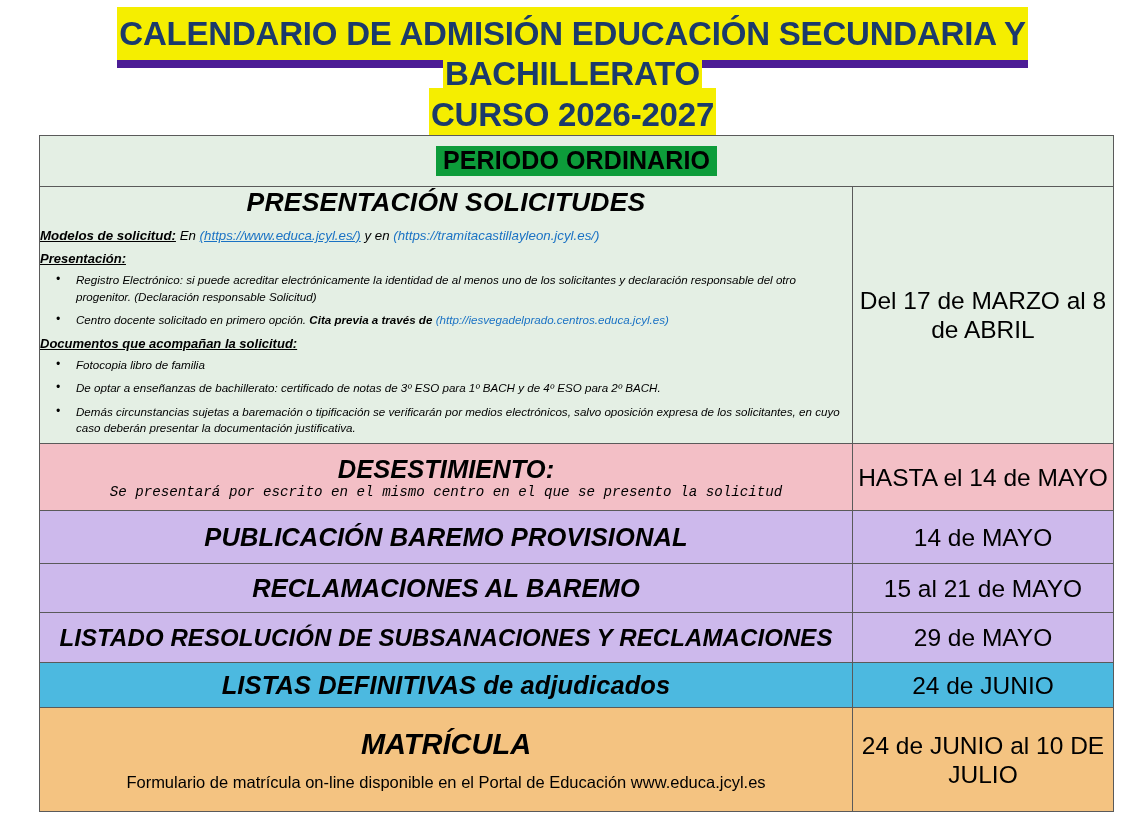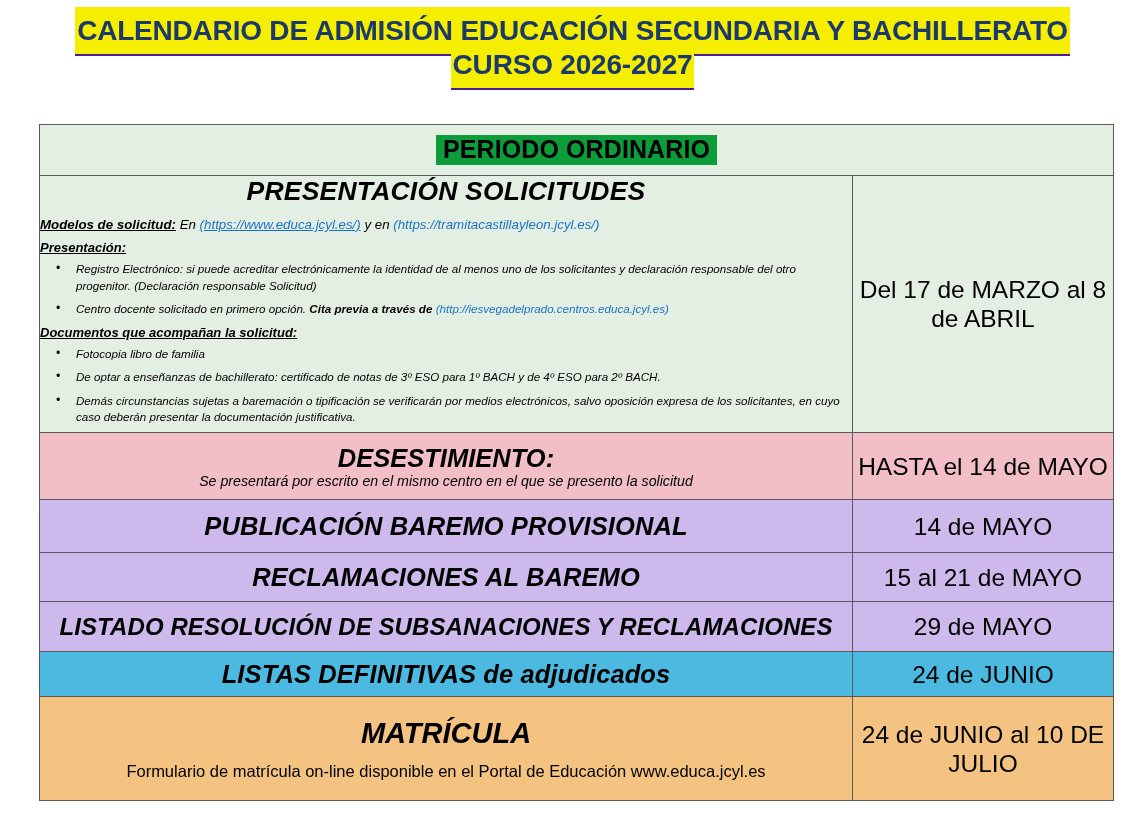--- a/index.html
+++ b/index.html
@@ -22,33 +22,33 @@
   .title-line {
     display: block;
     text-align: center;
     line-height: 1.22;
   }
   .title-text {
     display: inline;
     background: #f5ee00;
     color: #1b3a6b;
     font-weight: bold;
-    font-size: 28px;
+    font-size: 33px;
     letter-spacing: -0.2px;
-    border-bottom: 2px solid #4c1d95;
+    border-bottom: 8px solid #4c1d95;
     padding: 8px 2px;
     -webkit-box-decoration-break: clone;
     box-decoration-break: clone;
   }
 
   
   .cal-table {
     position: absolute;
     left: 39px;
-    top: 124px;
+    top: 135px;
     width: 1074px;
     border-collapse: collapse;
     table-layout: fixed;
     background: #e4efe4;
     border-radius: 10px;
   }
   .cal-table td {
     border: 1.6px solid #5a5a5a;
     vertical-align: middle;
     padding: 0;
@@ -153,20 +153,21 @@
   .des-title {
     font-style: italic;
     font-weight: bold;
     font-size: 25.5px;
     color: #000;
   }
   .des-sub {
     font-style: italic;
     font-size: 14.2px;
     color: #000;
+    font-family: Liberation Mono, monospace;
   }
 
   
   .bg-purple { background: #cdb9ec; }
   .bg-cyan   { background: #4cb9e0; }
   .bg-orange { background: #f4c381; }
 
   .cell-simple {
     text-align: center;
     font-style: italic;

